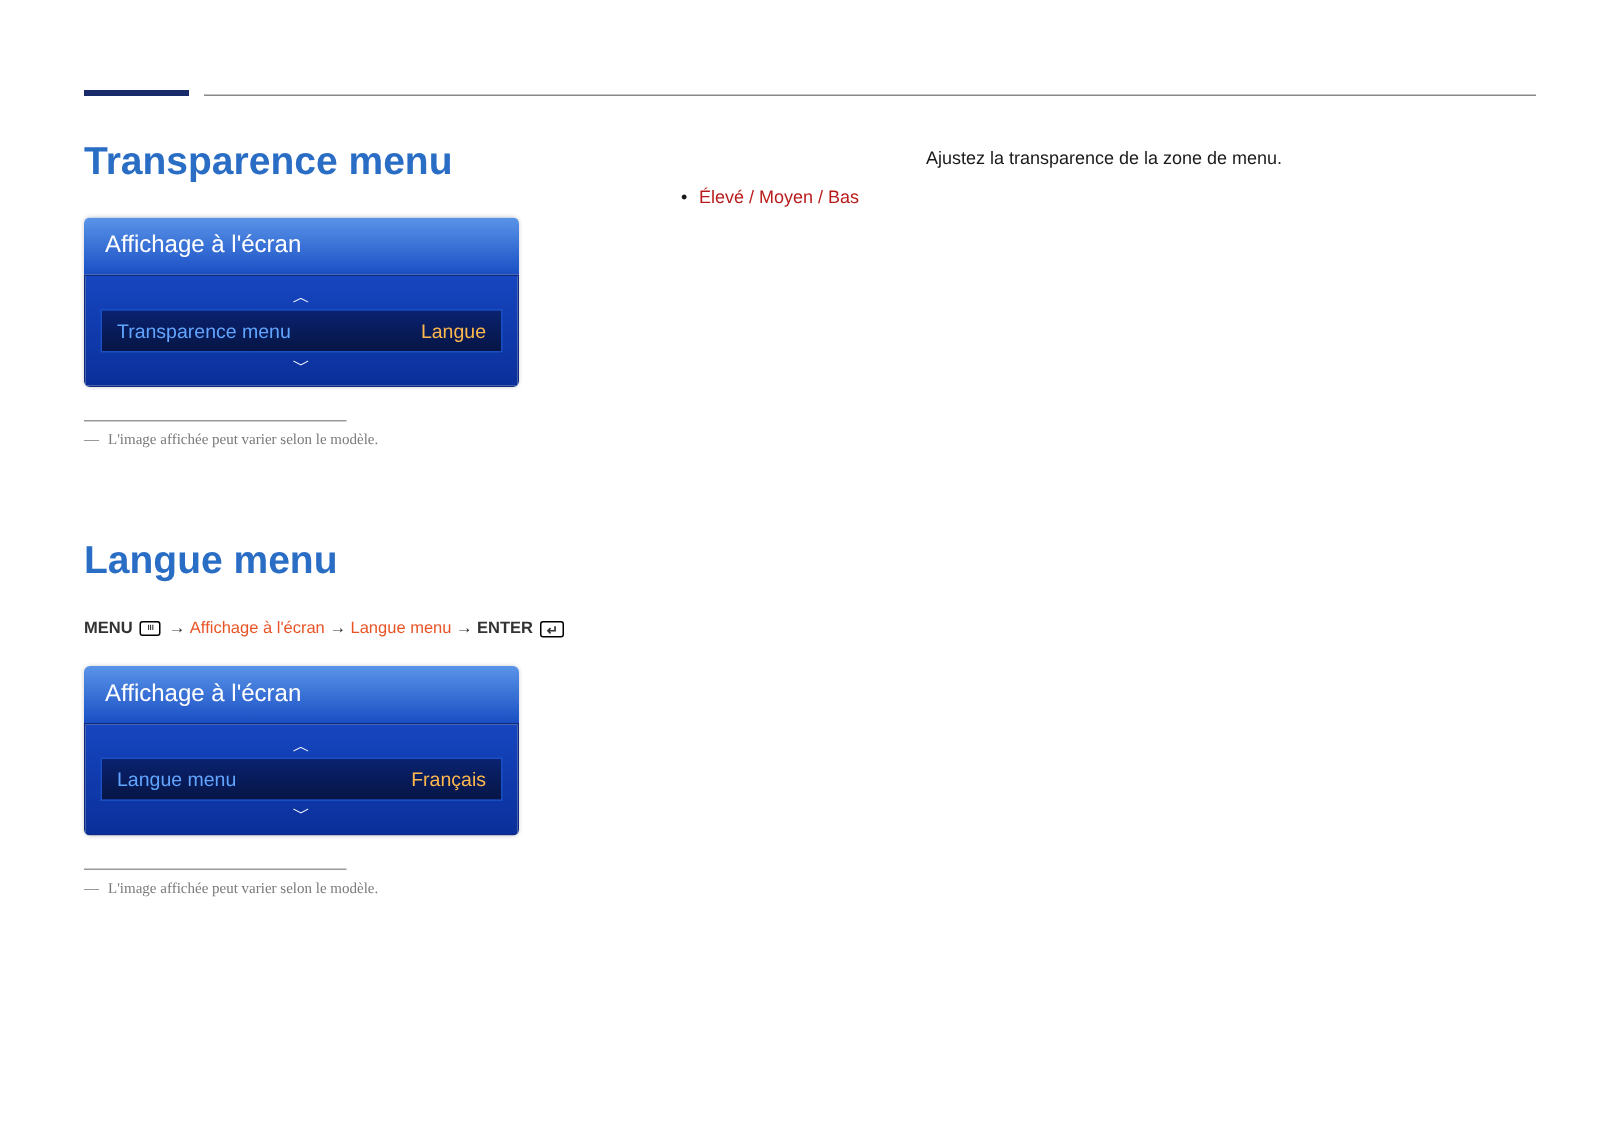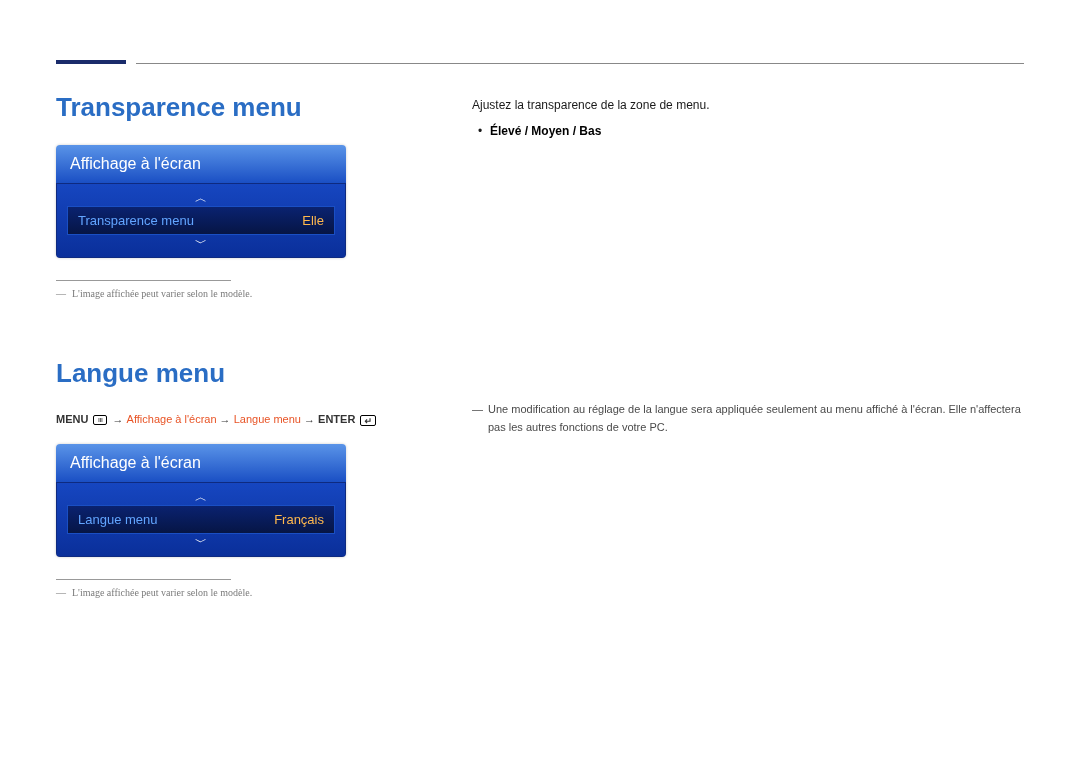--- a/index.html
+++ b/index.html
@@ -26,21 +26,21 @@
       background: #1a2b6b;
       margin-right: 10px;
     }
     .top-bar-thin {
       flex: 1;
       height: 1px;
       background: #888;
     }
     .content {
       display: flex;
-      gap: 76px;
+      gap: 52px;
     }
     .left-col {
       width: 340px;
       flex-shrink: 0;
     }
     .right-col {
       flex: 1;
       font-size: 12px;
       color: #1a1a1a;
       padding-top: 4px;
@@ -154,35 +154,36 @@
       left: 0;
       top: 0;
       color: #7a7a7a;
     }
     .section-gap {
       height: 58px;
     }
     .right-col p {
       margin-bottom: 8px;
       line-height: 1.5;
+      text-align: center;
     }
     .bullet {
       position: relative;
       padding-left: 18px;
       line-height: 1.6;
     }
     .bullet::before {
       content: "•";
       position: absolute;
       left: 6px;
       top: 0;
     }
     .val-red {
-      color: #000000;
-      font-weight: bold;
+      color: #b91c1c;
+      font-weight: normal;
     }
     .right-footnote {
       font-size: 11px;
       color: #4a4a4a;
       position: relative;
       padding-left: 16px;
       line-height: 1.6;
       margin-top: 2px;
     }
     .right-footnote::before {
@@ -208,21 +209,21 @@
 
     <h1 class="section-title">Transparence menu</h1>
 
 
     <div class="osd-panel">
       <div class="osd-header">Affichage à l'écran</div>
       <div class="osd-body">
         <div class="osd-chevron">︿</div>
         <div class="osd-row">
           <span class="osd-row-label">Transparence menu</span>
-          <span class="osd-row-value">Elle</span>
+          <span class="osd-row-value">Langue</span>
         </div>
         <div class="osd-chevron">﹀</div>
       </div>
     </div>
 
     <div class="footnote-rule"></div>
     <div class="footnote">L'image affichée peut varier selon le modèle.</div>
 
     <div class="section-gap"></div>
 
@@ -258,16 +259,15 @@
   </div>
 
   <div class="right-col">
 
     <p>Ajustez la transparence de la zone de menu.</p>
     <div class="bullet">
       <span class="val-red">Élevé / Moyen / Bas</span>
     </div>
 
     <div class="right-section2">
-      <div class="right-footnote">Une modification au réglage de la langue sera appliquée seulement au menu affiché à l'écran. Elle n'affectera pas les autres fonctions de votre PC.</div>
     </div>
   </div>
 </div>
 
 </body></html>

